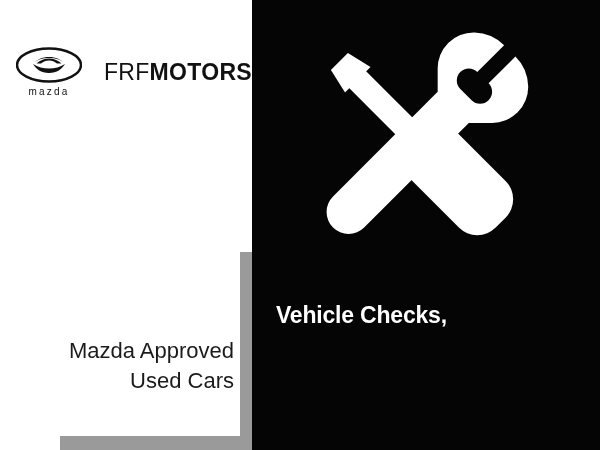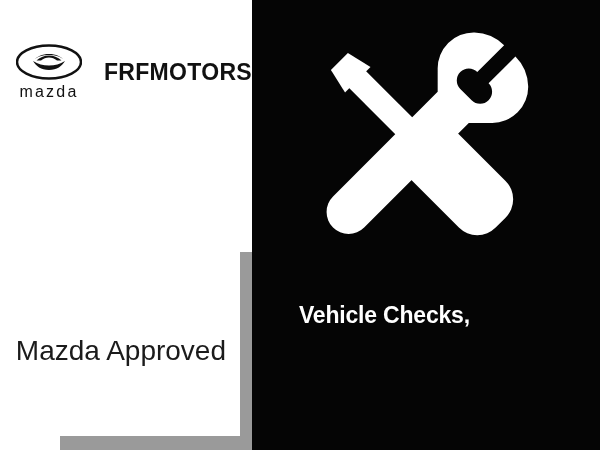--- a/index.html
+++ b/index.html
@@ -61,52 +61,52 @@
     align-items: center;
     justify-content: center;
   }
   .mazda-oval-wrap {
     width: 66px;
     height: 36px;
     display: block;
   }
   .mazda-wordmark {
     margin-top: 3px;
-    font-size: 16px;
+    font-size: 10px;
     letter-spacing: 2.2px;
     color: #111111;
     font-family: "Liberation Sans", sans-serif;
   }
   .logo-divider {
     width: 1px;
     height: 56px;
     background: #bcbcbc;
     margin: 0 12px 0 10px;
   }
   .frf-text {
     font-size: 23px;
     letter-spacing: 0.3px;
     color: #111111;
     font-family: "Liberation Sans", sans-serif;
     white-space: nowrap;
   }
   .frf-text .light {
-    font-weight: 700;
+    font-weight: 400;
   }
   .frf-text .bold {
     font-weight: 700;
   }
   
   .left-caption {
     position: absolute;
-    left: 0;
+    left: 8px;
     top: 336px;
     width: 226px;
     text-align: right;
-    font-size: 28px;
+    font-size: 22px;
     line-height: 30px;
     color: #1b1b1b;
     font-family: "Liberation Sans", sans-serif;
     font-weight: 400;
   }
   
   .right-panel {
     position: absolute;
     left: 252px;
     top: 0;
@@ -125,21 +125,20 @@
     position: absolute;
     left: 276px;
     top: 300px;
     width: 300px;
     color: #ffffff;
     font-family: "Liberation Sans", sans-serif;
     font-weight: 700;
     font-size: 23px;
     line-height: 30px;
     letter-spacing: -0.2px;
-    margin-left: 23px;
   }
   .right-heading .line {
     display: block;
     white-space: nowrap;
   }
 </style>
 </head>
 <body>
 
 <div class="canvas">
@@ -159,20 +158,21 @@
         <span class="mazda-wordmark">mazda</span>
       </div>
       <div class="logo-divider"></div>
       <div class="frf-text">
         <span class="light">FRF</span><span class="bold">MOTORS</span>
       </div>
     </div>
 
     <div class="left-caption">
       <div>Mazda Approved</div>
+      <div>Used Cars</div>
     </div>
   </div>
 
   <div class="grey-vertical"></div>
   <div class="grey-horizontal"></div>
 
   <div class="right-panel"></div>
 
   <div class="tools-art">
     <svg viewBox="0 0 250 240" width="250" height="240" xmlns="http://www.w3.org/2000/svg">

